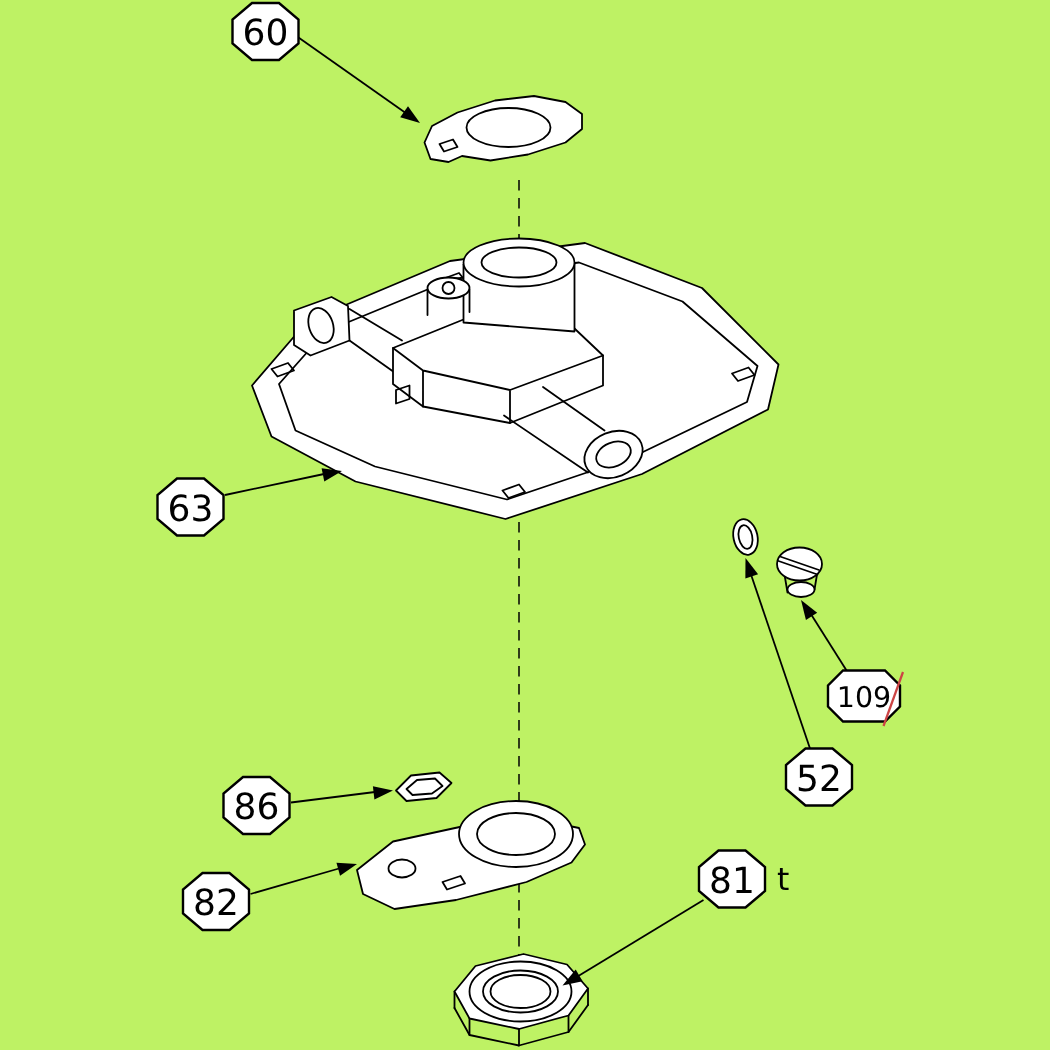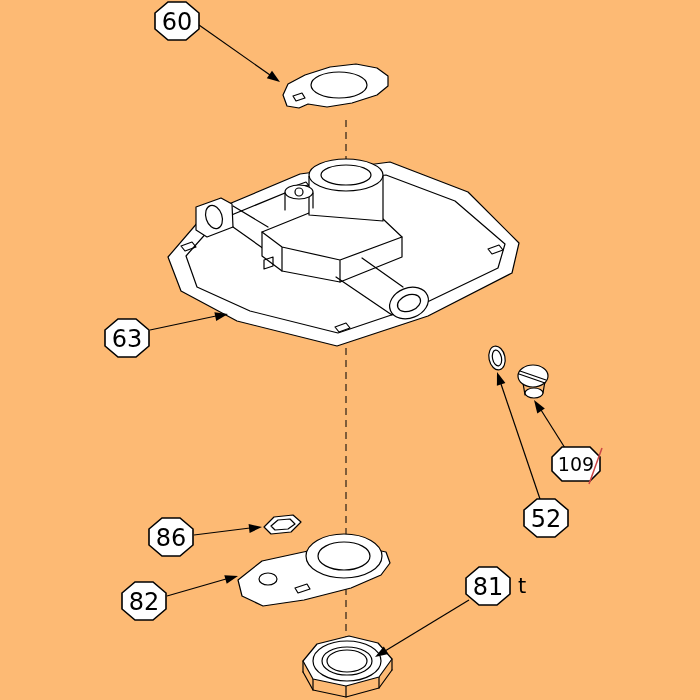--- a/index.html
+++ b/index.html
@@ -1,16 +1,16 @@
 <!DOCTYPE html>
 <html><head>
 <meta charset="utf-8">
 <style>
   html,body{margin:0;padding:0;background:#ffffff;}
-  .canvas{position:relative;width:700px;height:700px;background:#fdba74;overflow:hidden;}
+  .canvas{position:relative;width:700px;height:700px;background:#bef264;overflow:hidden;}
   svg{display:block;width:700px;height:700px;}
   .ln{fill:none;stroke:#000;stroke-width:1.2;stroke-linejoin:round;stroke-linecap:round;}
   .fw{fill:#ffffff;stroke:#000;stroke-width:1.2;stroke-linejoin:round;}
   .co{fill:#ffffff;stroke:#000;stroke-width:1.6;stroke-linejoin:miter;}
   .ldr{stroke:#000;stroke-width:1.2;fill:none;}
   .arr{fill:#000;stroke:none;}
   .center{stroke:#000;stroke-width:1;stroke-dasharray:7 5;fill:none;}
   .num{font-family:"DejaVu Sans",sans-serif;font-size:24px;fill:#000;text-anchor:middle;}
   .num-small{font-size:19px;}
   .suffix{font-family:"DejaVu Sans",sans-serif;font-size:21px;fill:#000;}

